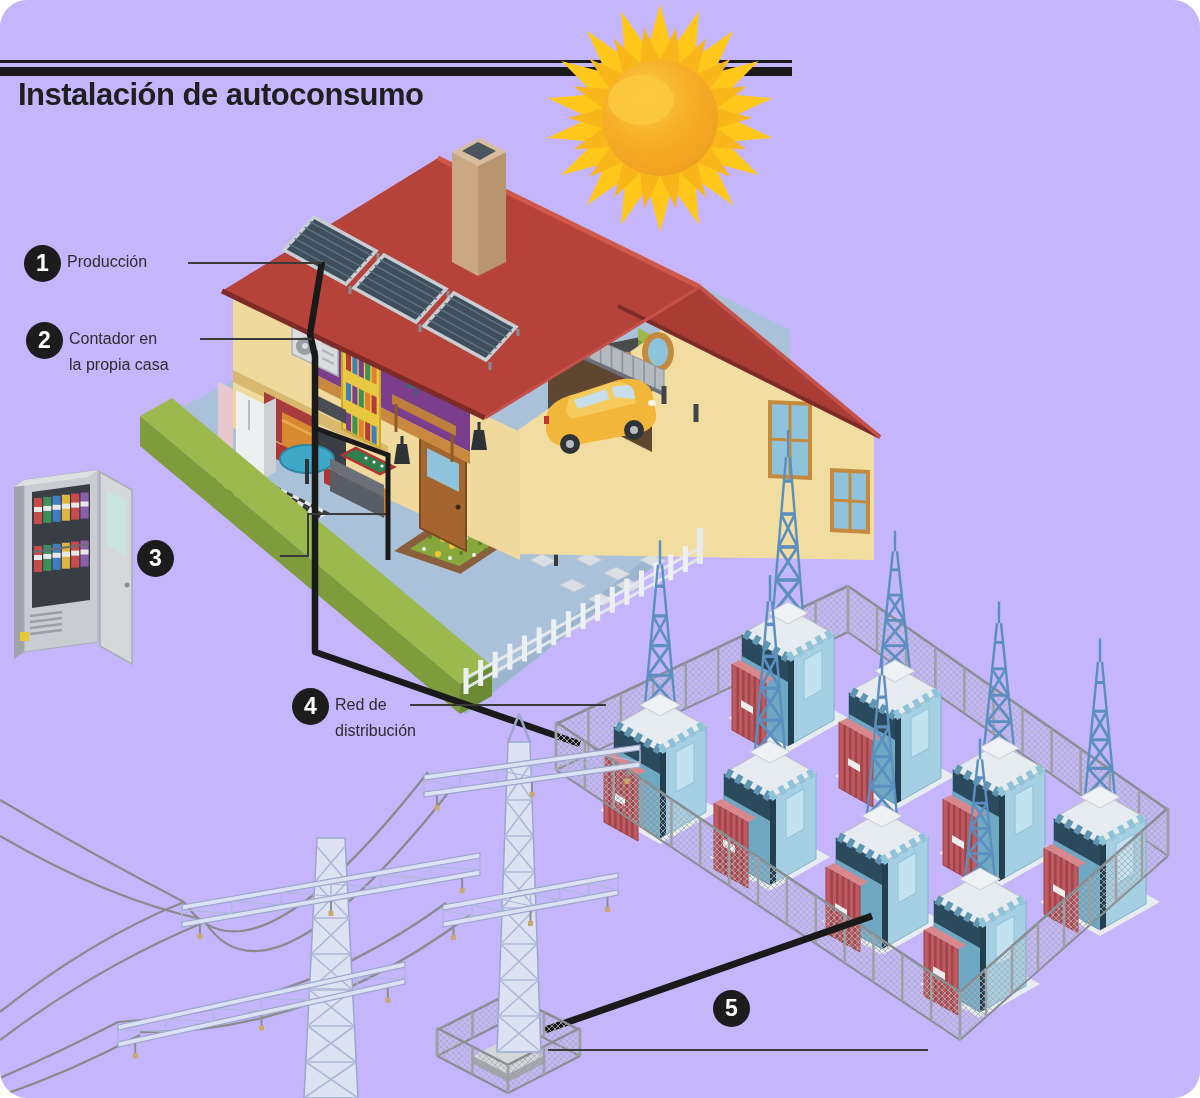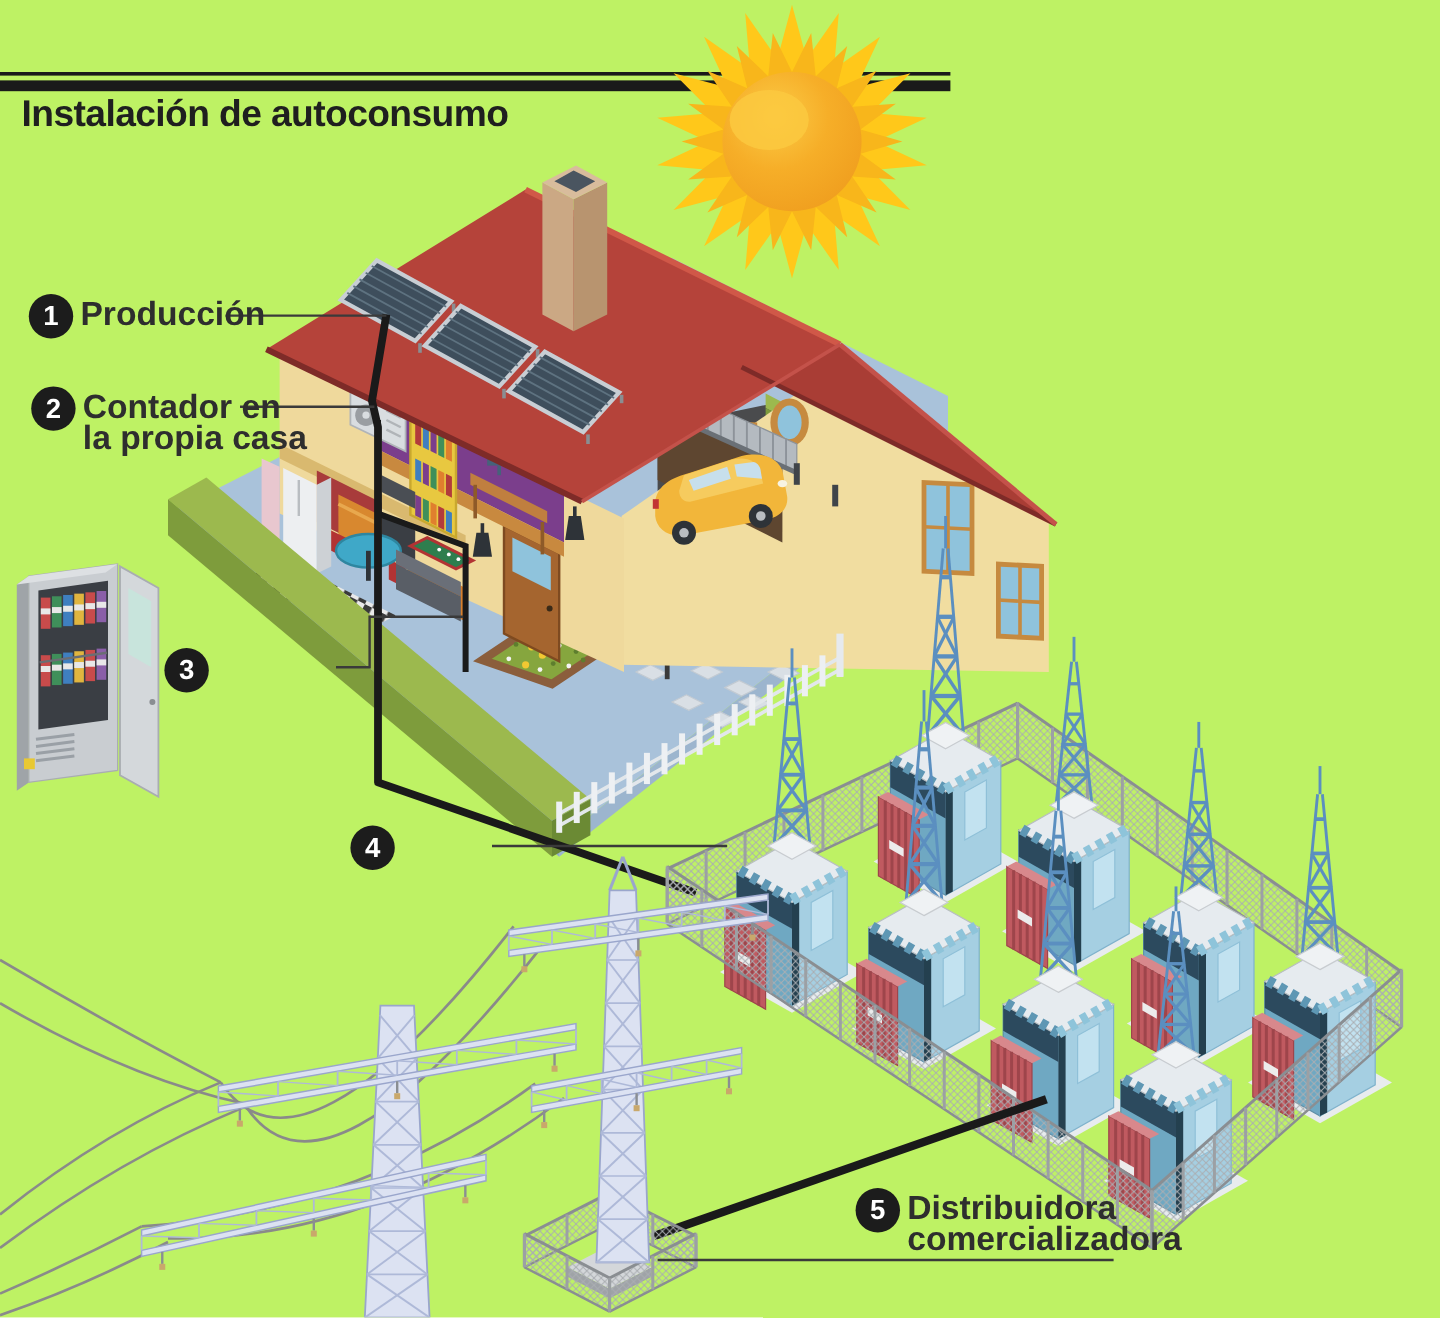--- a/index.html
+++ b/index.html
@@ -1,24 +1,24 @@
 <!DOCTYPE html>
 <html><head>
 <meta charset="utf-8">
 <style>
   html,body{margin:0;padding:0;background:#ffffff;}
-  #page{position:relative;width:1200px;height:1098px;background:#bef264;overflow:hidden;
-        font-family:"Liberation Sans",sans-serif;}
+  #page{position:relative;width:1200px;height:1098px;background:#c4b5fd;overflow:hidden;
+        font-family:"Liberation Sans",sans-serif;border-radius:27px;}
   #scene{position:absolute;left:0;top:0;}
   .title{position:absolute;left:18px;top:78px;font-size:31px;line-height:34px;font-weight:bold;
          color:#1f1f1f;letter-spacing:-0.5px;}
   .lbl{position:absolute;display:flex;align-items:flex-start;}
   .num{width:37px;height:37px;border-radius:50%;background:#1c1c1c;color:#fff;font-size:23px;
        font-weight:bold;display:flex;align-items:center;justify-content:center;flex:0 0 auto;}
-  .txt{margin-left:6px;font-size:28px;line-height:26px;color:#2e2e2e;padding-top:4px;white-space:nowrap;font-weight:bold;}
+  .txt{margin-left:6px;font-size:16px;line-height:26px;color:#2e2e2e;padding-top:4px;white-space:nowrap;}
 </style>
 </head>
 <body>
 
 <div id="page">
 
 <svg id="scene" viewBox="0 0 1200 1098" width="1200" height="1098">
   <defs>
     <radialGradient id="sunGrad" cx="38%" cy="32%" r="85%">
       <stop offset="0%" stop-color="#FBCB46"></stop>
@@ -699,22 +699,22 @@
   <div class="txt">
     <div>Contador en</div>
     <div>la propia casa</div>
   </div>
 </div>
 <div class="lbl" style="left:137px;top:540px;">
   <div class="num">3</div>
 </div>
 <div class="lbl" style="left:292px;top:688px;">
   <div class="num">4</div>
+  <div class="txt">
+    <div>Red de</div>
+    <div>distribución</div>
+  </div>
 </div>
 <div class="lbl" style="left:713px;top:990px;">
   <div class="num">5</div>
-  <div class="txt">
-    <div>Distribuidora</div>
-    <div>comercializadora</div>
-  </div>
 </div>
 
 </div>
 
 </body></html>

